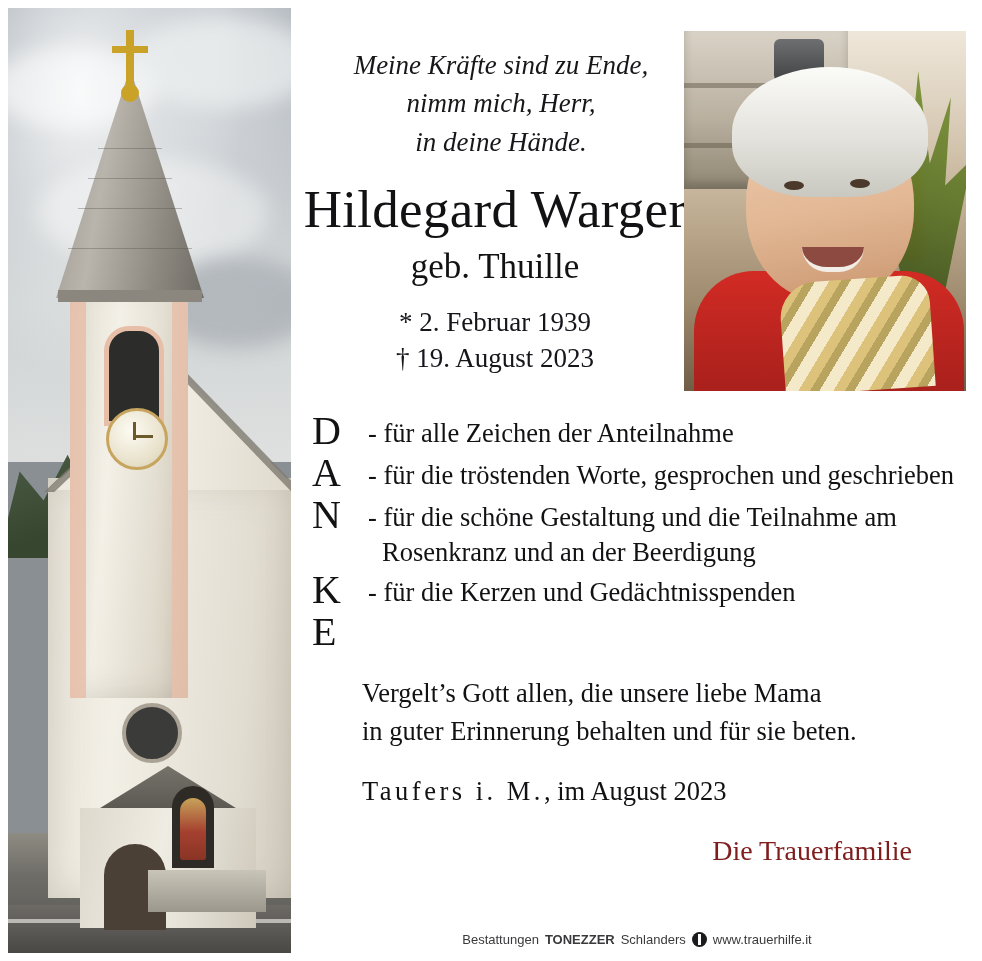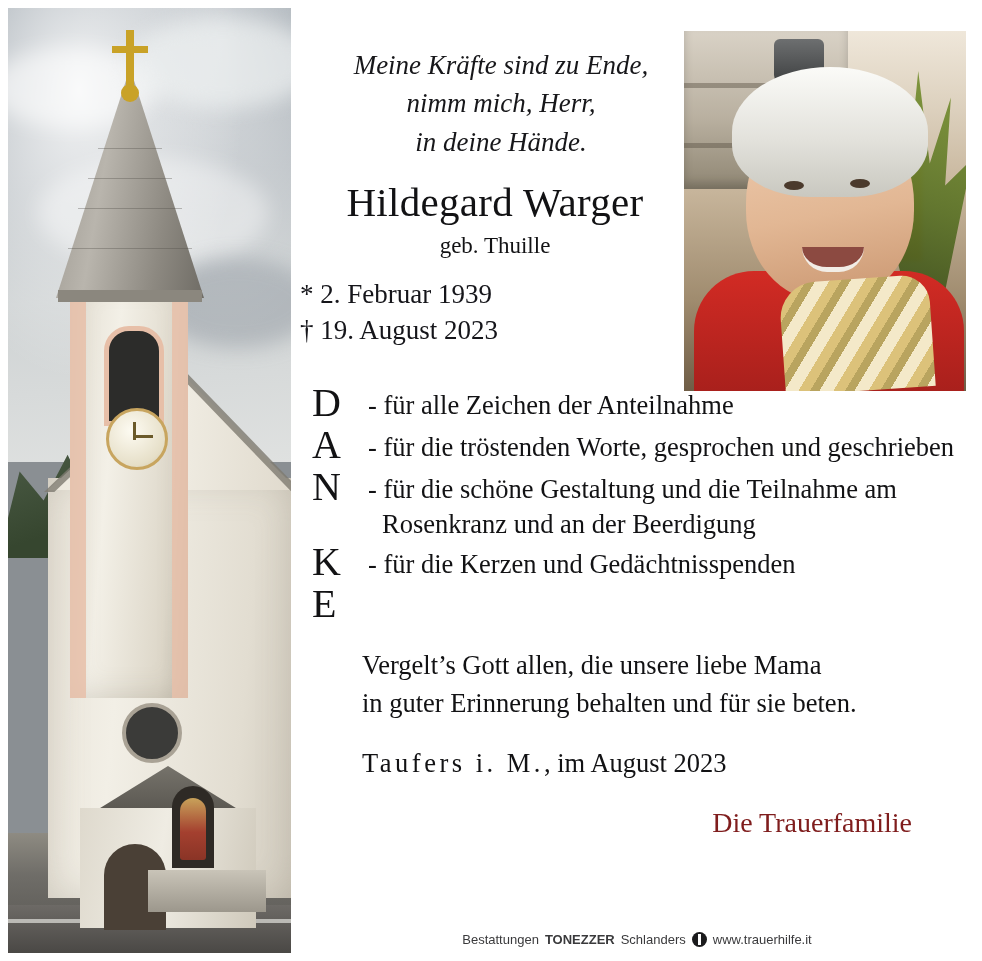--- a/index.html
+++ b/index.html
@@ -413,34 +413,34 @@
     border-radius: 36px 28px 0 0;
     transform: rotate(-4deg);
   }
 
   .names {
     margin: 18px 0 0 0;
     text-align: center;
     width: 390px;
   }
   .name-main {
-    font-size: 41px;
+    font-size: 53px;
     color: #121214;
     letter-spacing: 0.3px;
     line-height: 1.15;
   }
   .name-sub {
-    font-size: 23px;
+    font-size: 35px;
     color: #121214;
     margin-top: 6px;
     line-height: 1.2;
   }
   .dates {
     margin-top: 16px;
-    text-align: left;
+    text-align: center;
     width: 390px;
     font-size: 27px;
     color: #15151a;
     line-height: 1.34;
   }
 
   .danke-block {
     margin: 34px 0 0 12px;
     display: grid;
     grid-template-columns: 50px 1fr;

